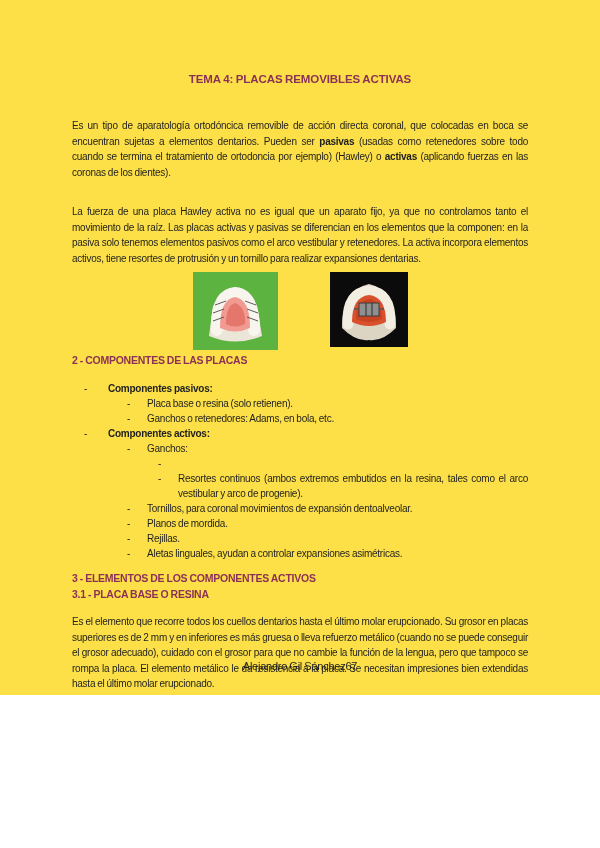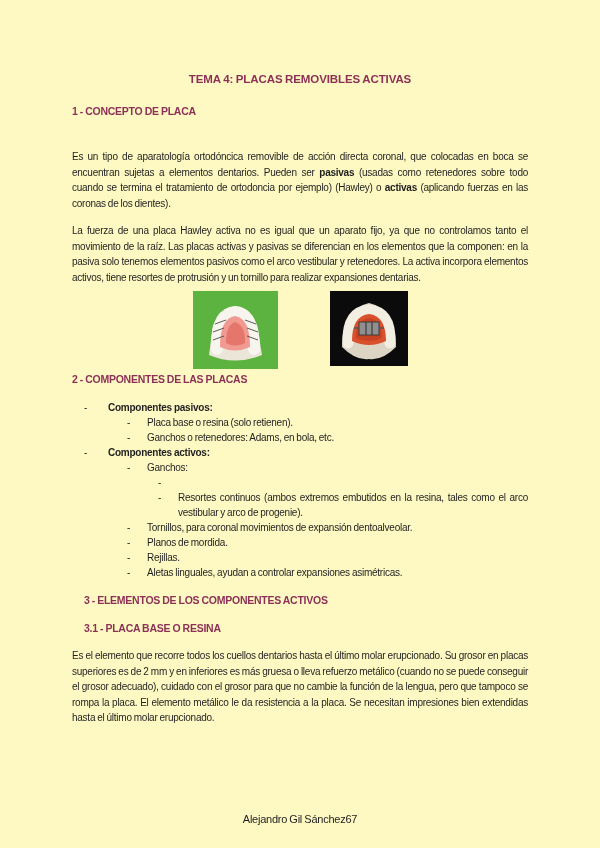--- a/index.html
+++ b/index.html
@@ -1,34 +1,34 @@
 <!DOCTYPE html>
 <html lang="es" style="--heading: #8c3156;"><head>
 <meta charset="utf-8">
 <style>
   html,body{margin:0;padding:0;background:#ffffff;}
   .page{
-    width:600px;height:848px;box-sizing:border-box;position:relative;
-    background:#fef9c3;padding:73px 72px 0 72px;
+    width:600px;height:695px;box-sizing:border-box;position:relative;
+    background:#fde047;padding:73px 72px 0 72px;
     font-family:"Liberation Sans",sans-serif;
     font-size:10px;line-height:15.5px;color:#1f1f1f;
     letter-spacing:-0.25px;word-spacing:-0.5px;
   }
   .title{
     text-align:center;font-weight:700;font-size:11.5px;line-height:13px;
     color:var(--heading,#8c3156);letter-spacing:-0.1px;
   }
   .h{font-weight:700;font-size:10.5px;color:var(--heading,#8c3156);line-height:12px;}
   .h1{margin-top:19px;}
   .h2{margin-top:4px;}
   .h3block{margin-top:9px;line-height:16px;}
-  .h3block .h{line-height:16px;margin:12px;}
+  .h3block .h{line-height:16px;margin:0;}
   p{margin:0;text-align:justify;}
   .p1{margin-top:32px;}
-  .p2{margin-top:12px;}
+  .p2{margin-top:24px;}
   .p3{margin-top:12px;}
   b,.b{font-weight:700;}
   .figs{margin-top:6px;display:flex;justify-content:center;gap:52px;align-items:flex-start;}
   .figs svg{display:block;}
   .list{margin-top:15px;line-height:15px;}
   .li{display:flex;}
   .li .dash{flex:none;}
   .li .txt{flex:1;text-align:justify;}
   .lvl1{padding-left:12px;} .lvl1 .dash{width:24px;}
   .lvl2{padding-left:55px;} .lvl2 .dash{width:20px;}
@@ -38,21 +38,20 @@
     display:flex;justify-content:center;font-size:11px;color:#1f1f1f;
   }
 </style>
 </head>
 <body>
 
 <div class="page">
 
   <div class="title">TEMA 4: PLACAS REMOVIBLES ACTIVAS</div>
 
-  <div class="h h1">1 - CONCEPTO DE PLACA</div>
 
   <p class="p1"><span>Es un tipo de aparatología ortodóncica removible de acción directa coronal, que colocadas en boca se encuentran sujetas a elementos dentarios. Pueden ser </span><b>pasivas</b><span> (usadas como retenedores sobre todo cuando se termina el tratamiento de ortodoncia por ejemplo) (Hawley) o </span><b>activas</b><span> (aplicando fuerzas en las coronas de los dientes).</span></p>
 
   <p class="p2">La fuerza de una placa Hawley activa no es igual que un aparato fijo, ya que no controlamos tanto el movimiento de la raíz. Las placas activas y pasivas se diferencian en los elementos que la componen: en la pasiva solo tenemos elementos pasivos como el arco vestibular y retenedores. La activa incorpora elementos activos, tiene resortes de protrusión y un tornillo para realizar expansiones dentarias.</p>
 
   <div class="figs">
     <svg width="85" height="78" viewBox="0 0 85 78" aria-hidden="true">
       <rect width="85" height="78" fill="#5cb340"></rect>
       <path d="M16,64 L20,34 Q42,19 64,34 L69,64 Q42,75 16,64 Z" fill="#ece6d9"></path>
       <path d="M24,58 Q23,23 42,21 Q61,23 61,58" fill="none" stroke="#f8f5ee" stroke-width="12" stroke-linecap="round"></path>

